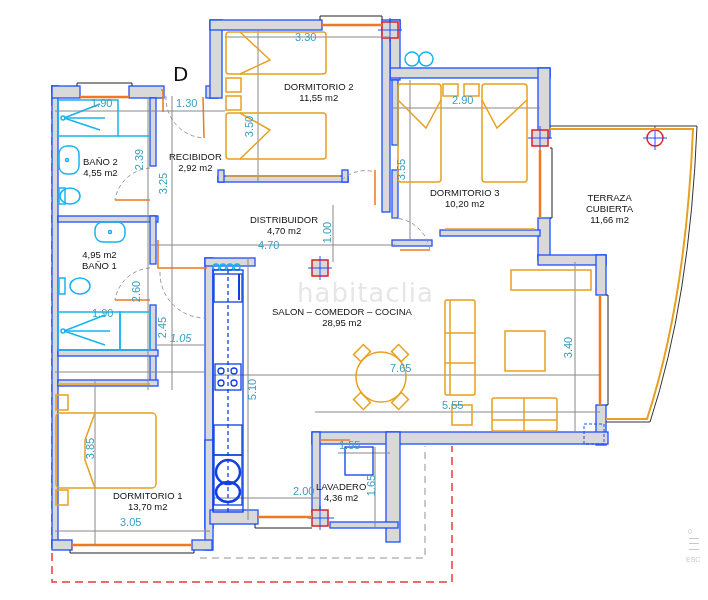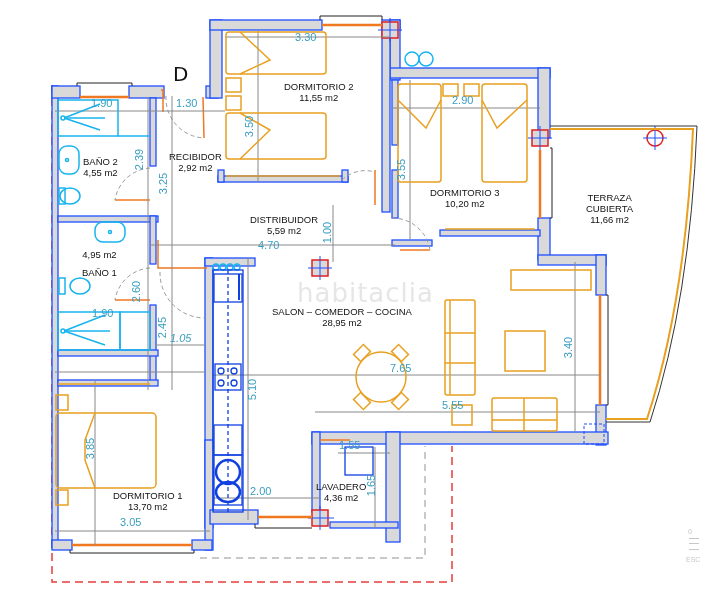--- a/index.html
+++ b/index.html
@@ -305,25 +305,25 @@
     <div>DORMITORIO 3</div>
     <div>10,20 m2</div>
   </div>
   <div class="room-label" style="left:586px;top:192px;">
     <div>TERRAZA</div>
     <div>CUBIERTA</div>
     <div>11,66 m2</div>
   </div>
   <div class="room-label" style="left:250px;top:214px;">
     <div>DISTRIBUIDOR</div>
-    <div>5,59 m2</div>
+    <div>4,70 m2</div>
   </div>
   <div class="room-label" style="left:82px;top:249px;">
     <div>4,95 m2</div>
-    <div style="margin-top:7px">BAÑO 1</div>
+    <div style="margin-top:0">BAÑO 1</div>
   </div>
   <div class="room-label" style="left:272px;top:306px;">
     <div>SALON  –  COMEDOR  –  COCINA</div>
     <div>28,95 m2</div>
   </div>
   <div class="room-label" style="left:113px;top:490px;">
     <div>DORMITORIO 1</div>
     <div>13,70 m2</div>
   </div>
   <div class="room-label" style="left:316px;top:481px;">
@@ -344,21 +344,21 @@
   <div class="dim" style="left:92px;top:308px;">1.90</div>
   <div class="dim v" style="left:126px;top:286px;">2.60</div>
   <div class="dim v" style="left:152px;top:322px;">2.45</div>
   <div class="dim" style="left:170px;top:333px;font-style:italic;">1.05</div>
   <div class="dim v" style="left:242px;top:384px;">5.10</div>
   <div class="dim" style="left:390px;top:363px;">7.65</div>
   <div class="dim" style="left:442px;top:400px;">5.55</div>
   <div class="dim v" style="left:558px;top:342px;">3.40</div>
   <div class="dim v" style="left:80px;top:443px;">3.85</div>
   <div class="dim" style="left:120px;top:517px;">3.05</div>
-  <div class="dim" style="left:250px;top:486px;">2.00</div>
+  <div class="dim" style="left:250px;top:486px;padding-left:43px;">2.00</div>
   <div class="dim" style="left:339px;top:440px;">1.55</div>
   <div class="dim v" style="left:361px;top:480px;">1.65</div>
 
   <div class="esc-ctrl">
     <span class="zero">0</span>
     <span class="bars"></span>
     <span class="esc">ESC</span>
   </div>
 </div>
 

